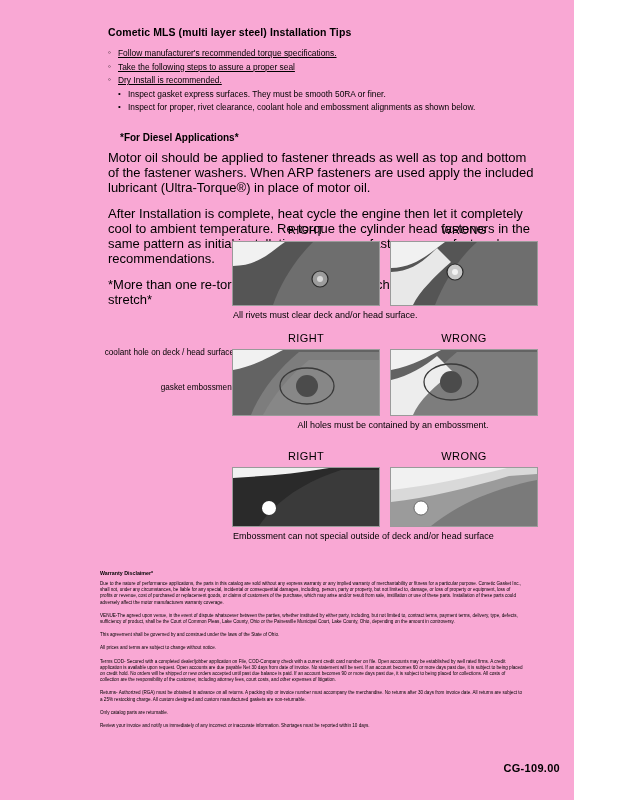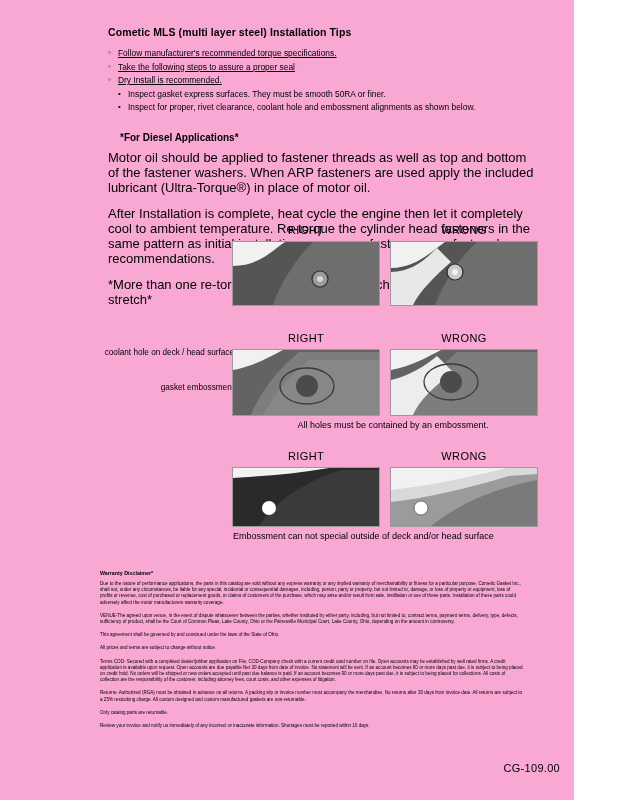--- a/index.html
+++ b/index.html
@@ -140,21 +140,21 @@
     margin: 0 0 7px 0;
     text-align: left;
   }
   .docid {
     position: absolute;
     left: 0;
     top: 762px;
     width: 560px;
     text-align: right;
     font-size: 11px;
-    font-weight: normal;
+    font-weight: bold;
     letter-spacing: 0.3px;
   }
 </style>
 </head>
 <body>
 
 <div class="page">
 
   <div class="content">
     <h1 class="title">Cometic MLS (multi layer steel) Installation Tips</h1>
@@ -196,20 +196,21 @@
         <svg viewBox="0 0 146 63" width="146" height="63" preserveAspectRatio="none">
           <rect x="0" y="0" width="146" height="63" fill="#f1f1f1"></rect>
           <path d="M0,63 L0,26 C24,26 40,10 54,0 L146,0 L146,63 Z" fill="#555555"></path>
           <path d="M44,63 C54,38 68,16 86,0 L146,0 L146,63 Z" fill="#6e6e6e"></path>
           <path d="M0,63 L0,30 C20,30 34,18 46,6 L60,20 C44,34 28,50 22,63 Z" fill="#e8e8e8"></path>
           <circle cx="64" cy="30" r="8" fill="#c9c9c9" stroke="#2b2b2b" stroke-width="1.2"></circle>
           <circle cx="64" cy="30" r="3" fill="#f2f2f2"></circle>
         </svg>
       </div>
 
+      <div class="caption" style="position:absolute; left:233px; top:85px; width:310px;">All rivets must clear deck and/or head surface.</div>
     </div>
 
     <div class="fig-row" style="height:112px;">
       <div class="label-right" style="position:absolute; left:232px; top:4px; width:148px;">RIGHT</div>
       <div class="label-wrong" style="position:absolute; left:390px; top:4px; width:148px;">WRONG</div>
 
       <div class="annot" style="position:absolute; left:84px; top:19px; width:150px;">coolant hole on deck / head surface</div>
       <div class="annot" style="position:absolute; left:84px; top:54px; width:150px;">gasket embossment</div>
       <div class="leader" style="left:236px; top:31px; width:40px;"></div>
       <div class="leader" style="left:236px; top:59px; width:56px;"></div>

